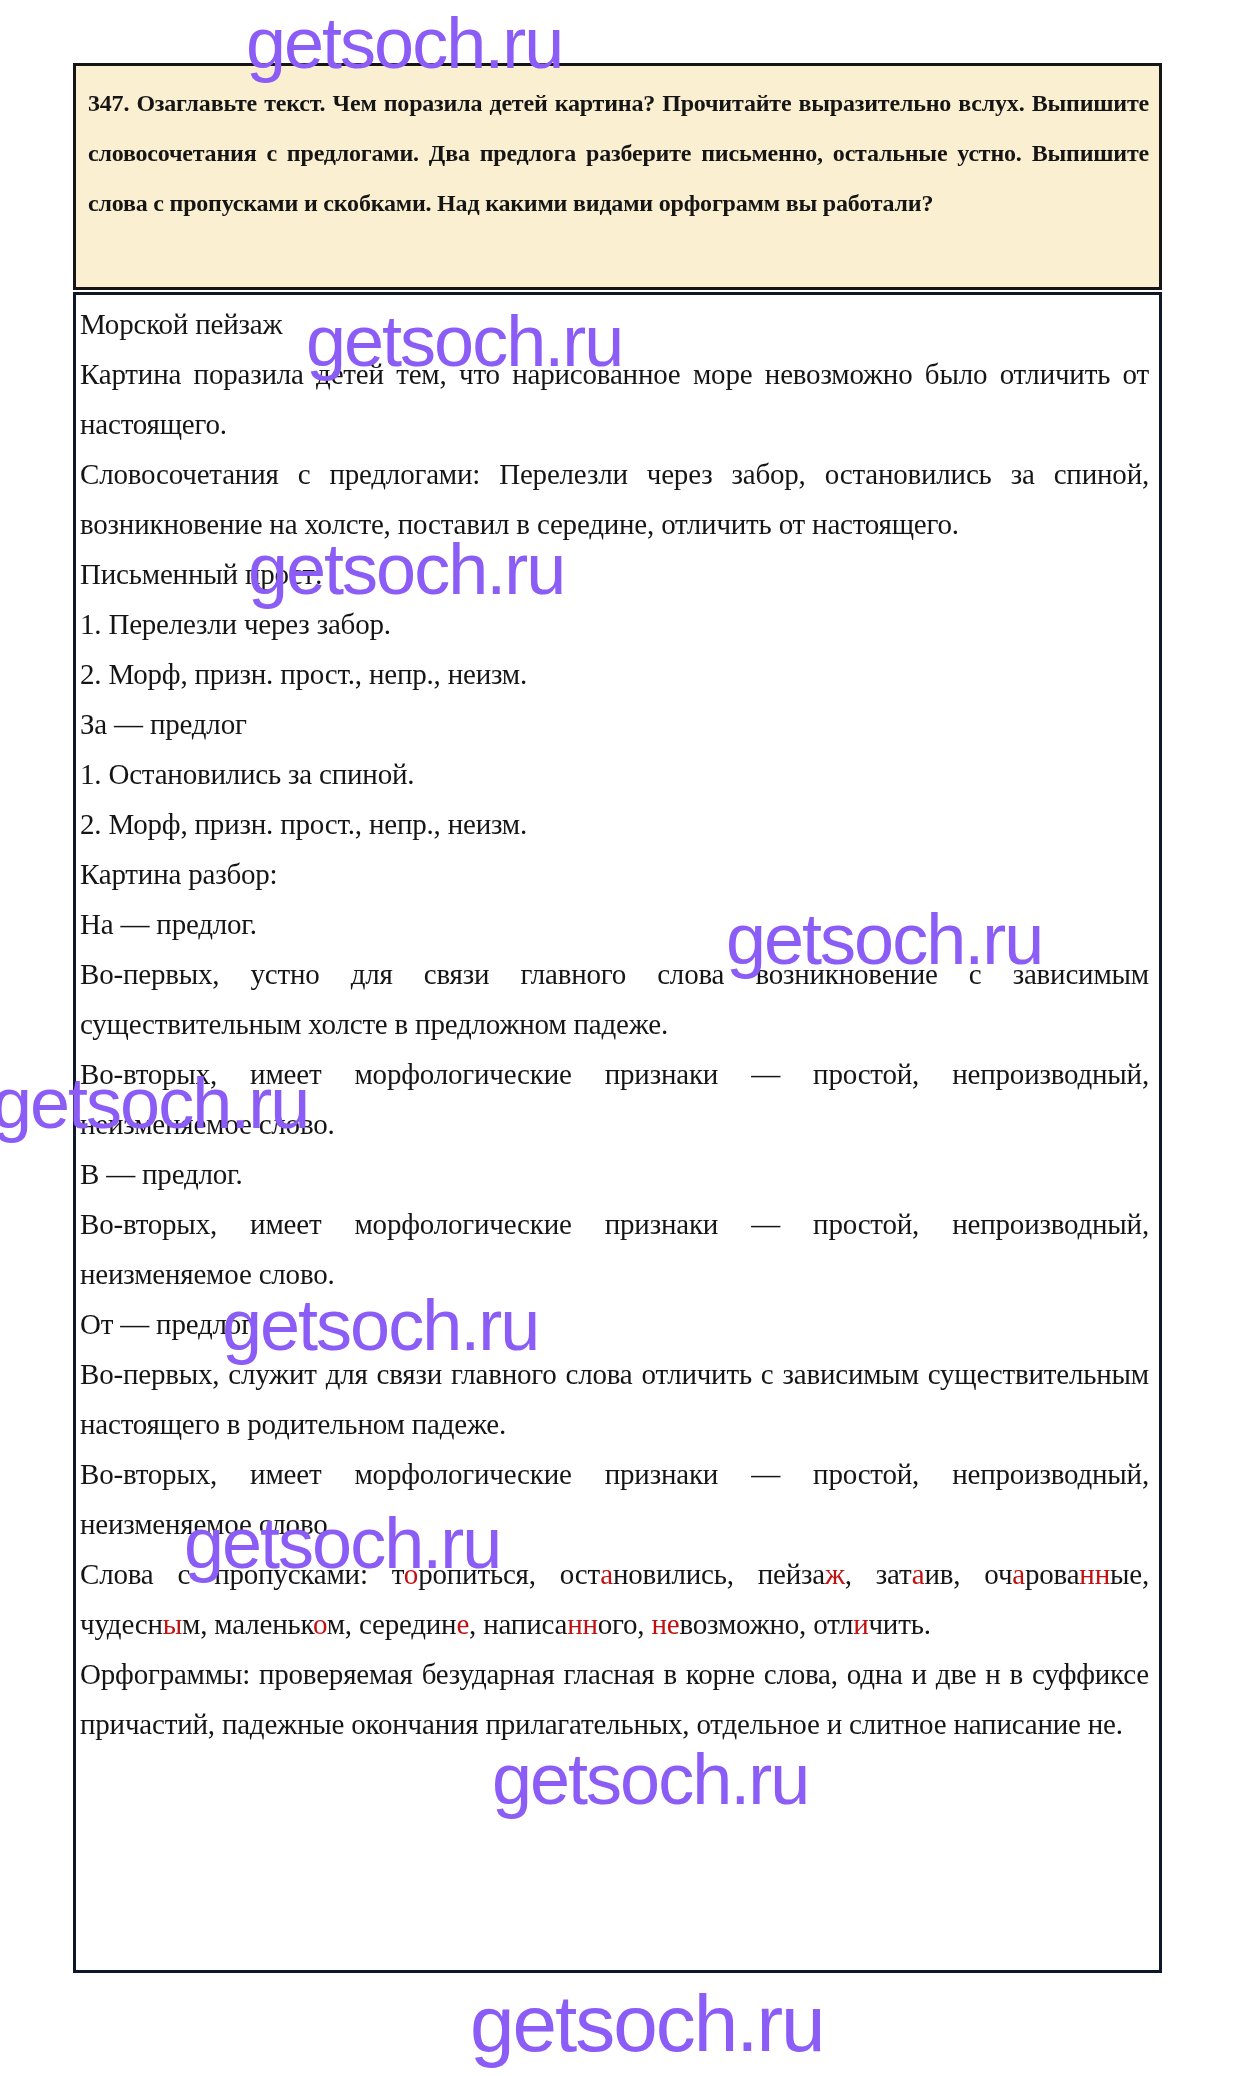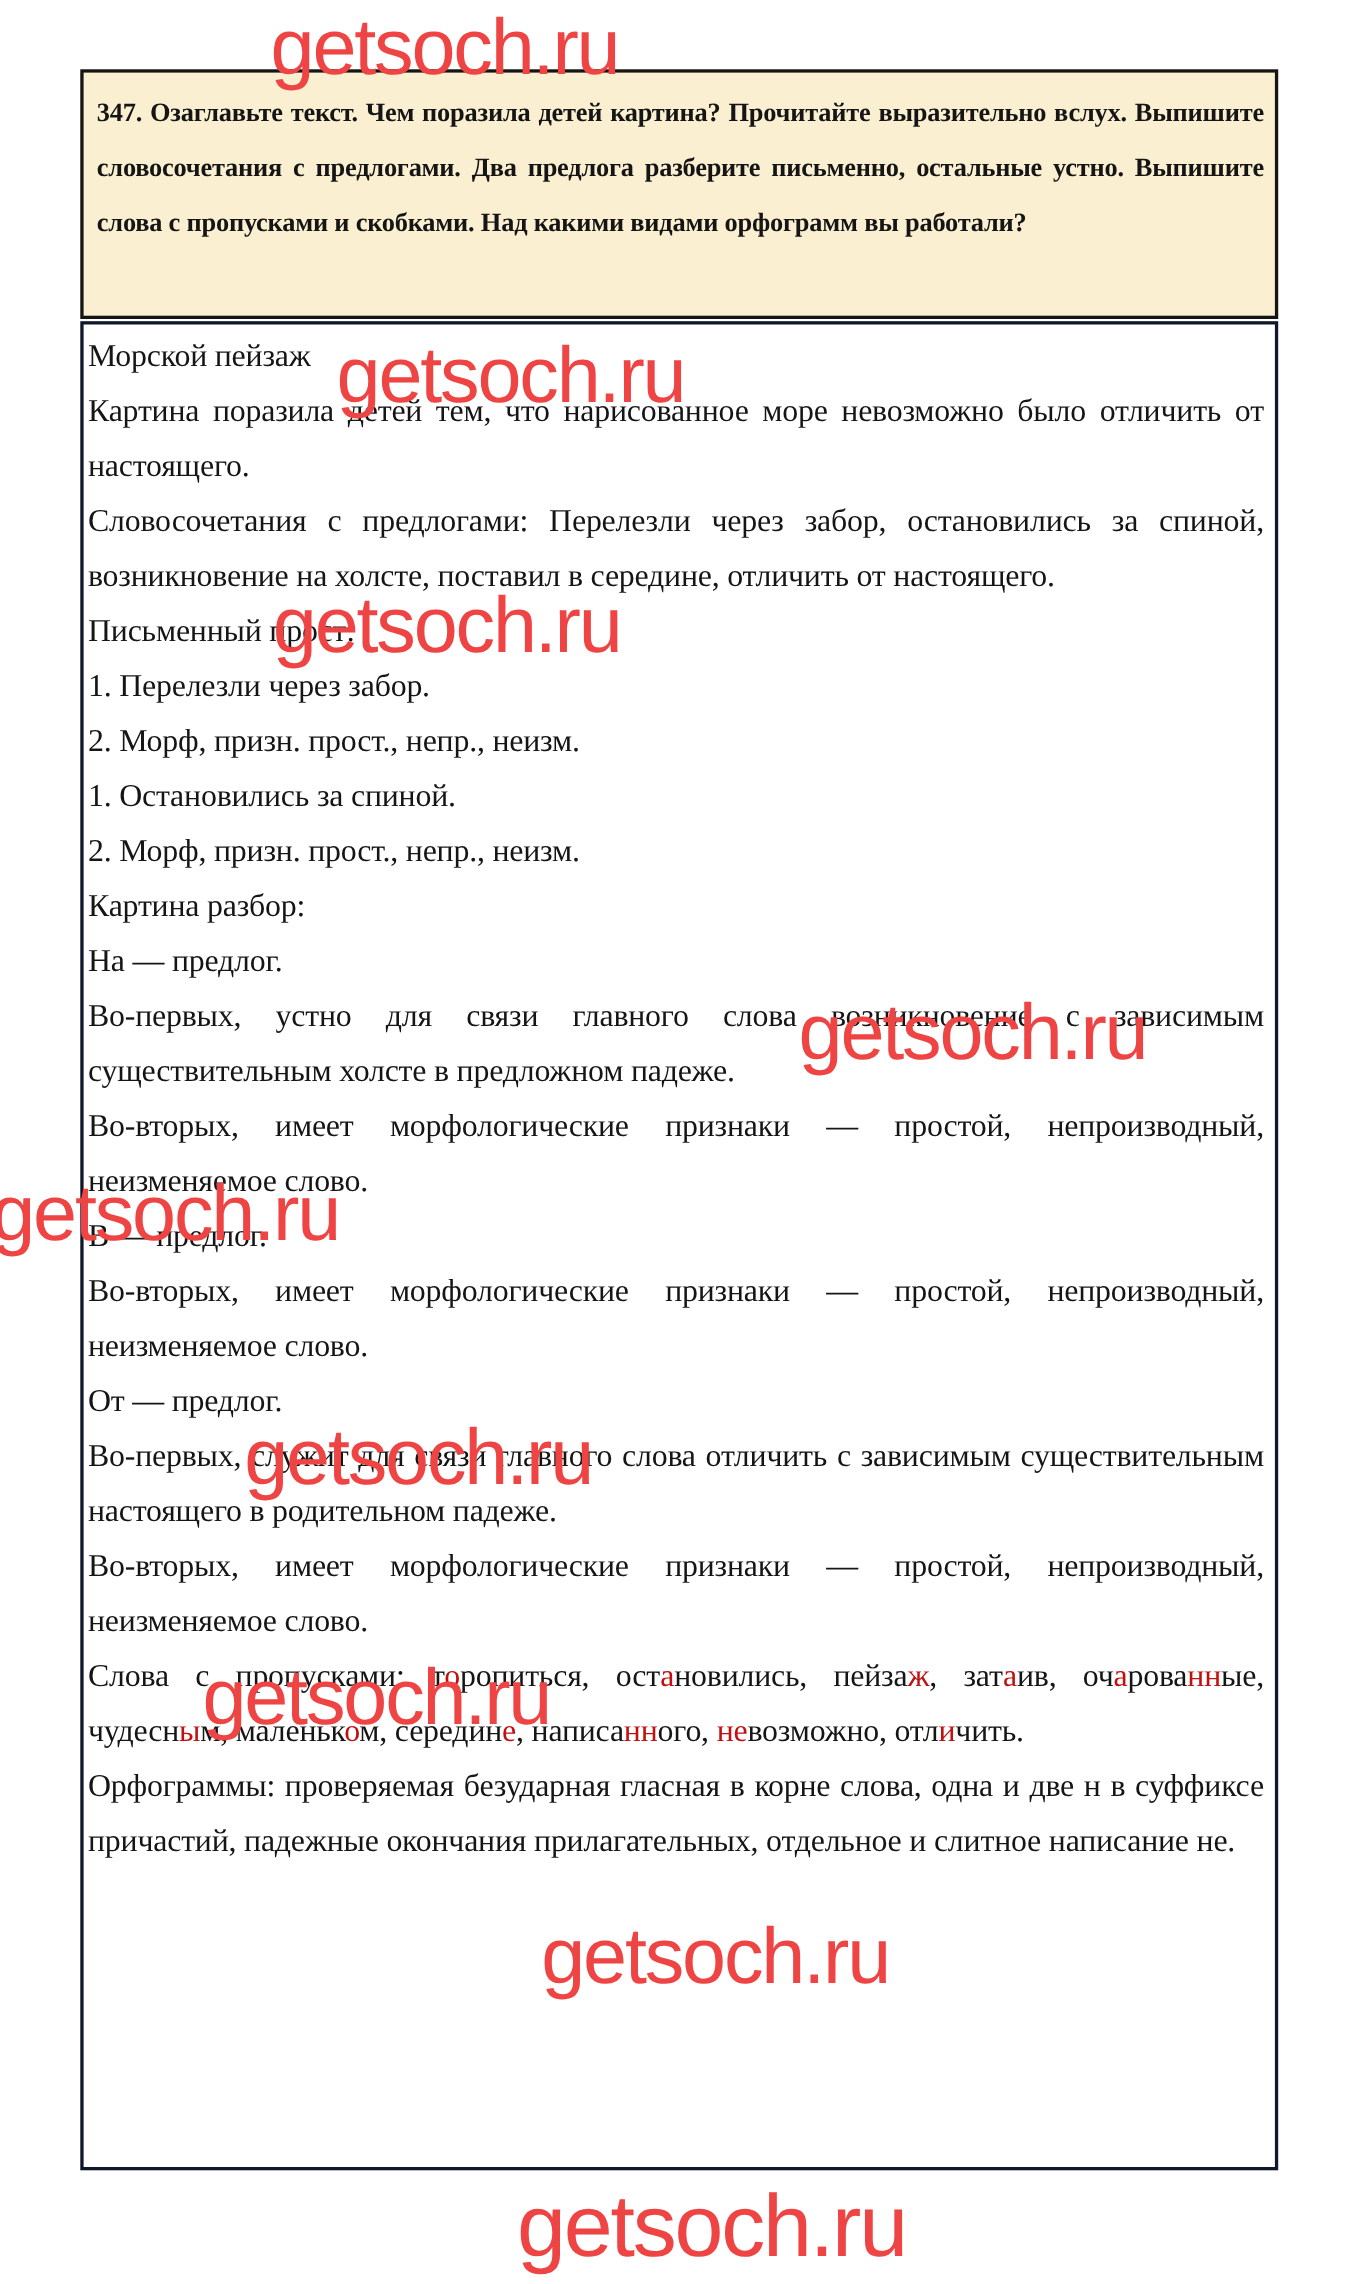--- a/index.html
+++ b/index.html
@@ -12,21 +12,21 @@
     font-family:"Liberation Serif","DejaVu Serif",serif;
     color:#151515;
   }
   
   .wm{
     position:absolute;
     font-family:"Liberation Sans","DejaVu Sans",sans-serif;
     font-size:72px;
     line-height:1.05;
     letter-spacing:-2px;
-    color:#ef4444;
+    color:#8b5cf6;
     white-space:nowrap;
     z-index:2;
     user-select:none;
   }
   .wm1{left:246px; top:6px;}
   .wm2{left:306px; top:304px;}
   .wm3{left:248px; top:532px;}
   .wm4{left:726px; top:902px;}
   .wm5{left:-8px;  top:1066px;}
   .wm6{left:222px; top:1288px;}
@@ -98,20 +98,21 @@
   </div>
 
   <div class="answer-box">
     <div class="answer-content" id="answer-content">
         <p>Морской пейзаж</p>
         <p>Картина поразила детей тем, что нарисованное море невозможно было отличить от настоящего.</p>
         <p>Словосочетания с предлогами: Перелезли через забор, остановились за спиной, возникновение на холсте, поставил в середине, отличить от настоящего.</p>
         <p>Письменный прост:</p>
         <p>1. Перелезли через забор.</p>
         <p>2. Морф, призн. прост., непр., неизм.</p>
+        <p>За — предлог</p>
         <p>1. Остановились за спиной.</p>
         <p>2. Морф, призн. прост., непр., неизм.</p>
         <p>Картина разбор:</p>
         <p>На — предлог.</p>
         <p>Во-первых, устно для связи главного слова возникновение с зависимым существительным холсте в предложном падеже.</p>
         <p>Во-вторых, имеет морфологические признаки — простой, непроизводный, неизменяемое слово.</p>
         <p>В — предлог.</p>
         <p>Во-вторых, имеет морфологические признаки — простой, непроизводный, неизменяемое слово.</p>
         <p>От — предлог.</p>
         <p>Во-первых, служит для связи главного слова отличить с зависимым существительным настоящего в родительном падеже.</p>

